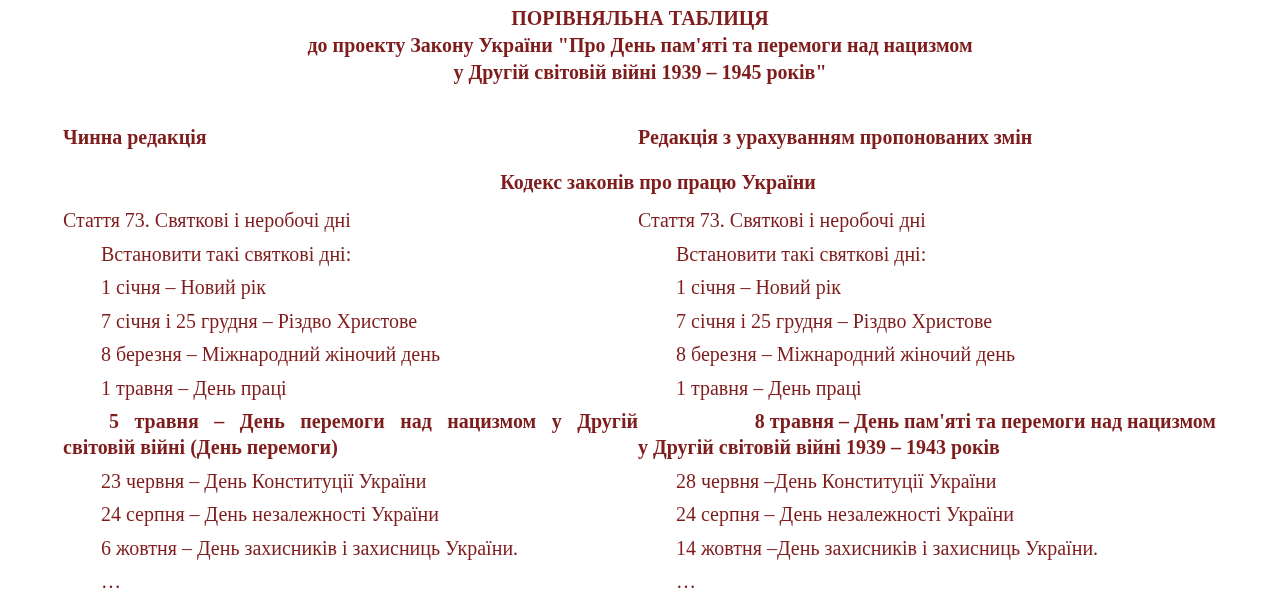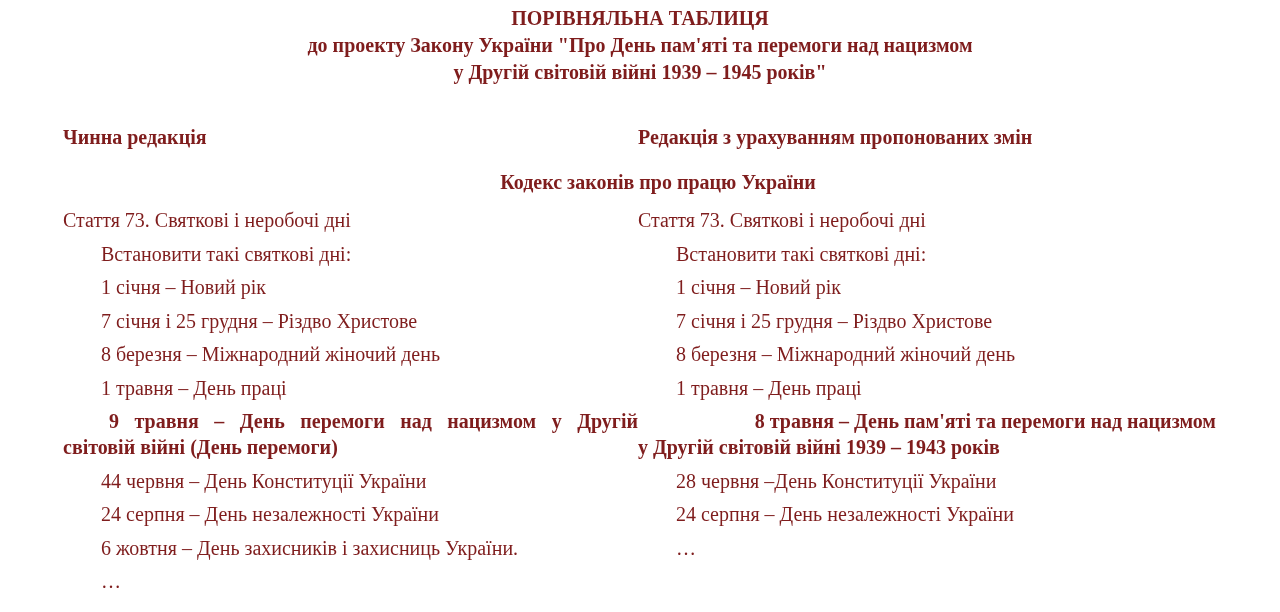--- a/index.html
+++ b/index.html
@@ -88,35 +88,36 @@
 
   <div class="code-heading">Кодекс законів про працю України</div>
 
   <div class="column left">
     <p>Стаття 73. Святкові і неробочі дні</p>
     <p class="ind">Встановити такі святкові дні:</p>
     <p class="ind">1 січня – Новий рік</p>
     <p class="ind">7 січня і 25 грудня – Різдво Христове</p>
     <p class="ind">8 березня – Міжнародний жіночий день</p>
     <p class="ind">1 травня – День праці</p>
-    <p class="amend1-left">9 травня – День перемоги над нацизмом у Другій</p>
+    <p class="amend1-left">5 травня – День перемоги над нацизмом у Другій</p>
     <p class="amend2">світовій війні (День перемоги)</p>
-    <p class="ind">44 червня – День Конституції України</p>
+    <p class="ind">23 червня – День Конституції України</p>
     <p class="ind">24 серпня – День незалежності України</p>
     <p class="ind">6 жовтня – День захисників і захисниць України.</p>
     <p class="ind">…</p>
   </div>
 
   <div class="column right">
     <p>Стаття 73. Святкові і неробочі дні</p>
     <p class="ind">Встановити такі святкові дні:</p>
     <p class="ind">1 січня – Новий рік</p>
     <p class="ind">7 січня і 25 грудня – Різдво Христове</p>
     <p class="ind">8 березня – Міжнародний жіночий день</p>
     <p class="ind">1 травня – День праці</p>
     <p class="amend1-right">8 травня – День пам'яті та перемоги над нацизмом</p>
     <p class="amend2">у Другій світовій війні 1939 – 1943 років</p>
     <p class="ind">28 червня –День Конституції України</p>
     <p class="ind">24 серпня – День незалежності України</p>
+    <p class="ind">14 жовтня –День захисників і захисниць України.</p>
     <p class="ind">…</p>
   </div>
 
 </div>
 
 </body></html>

